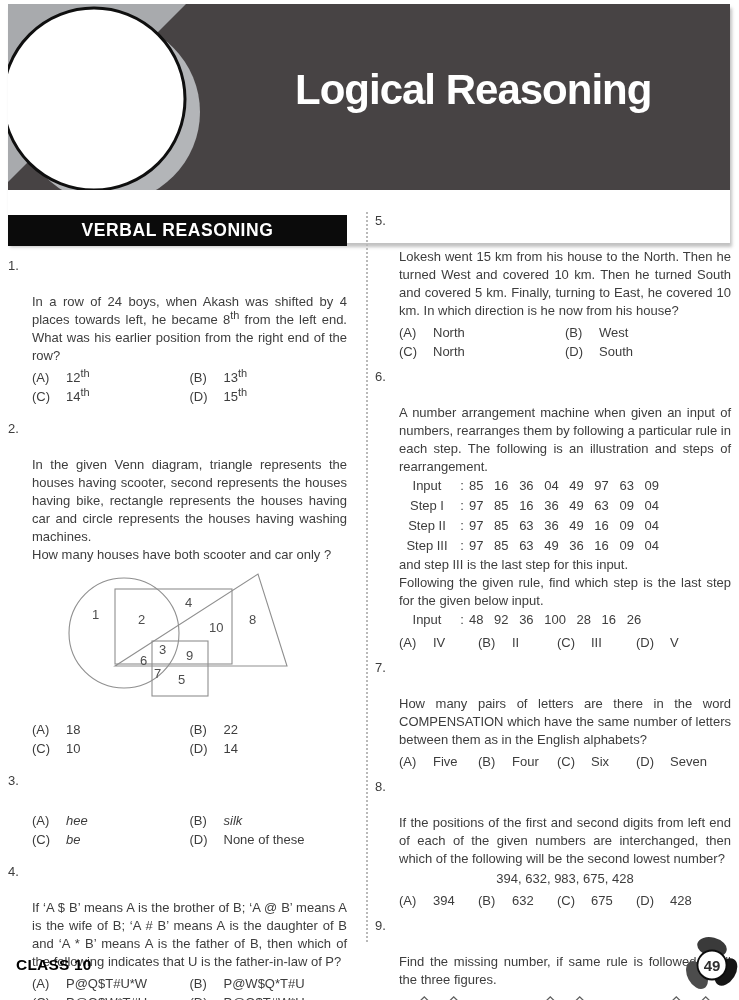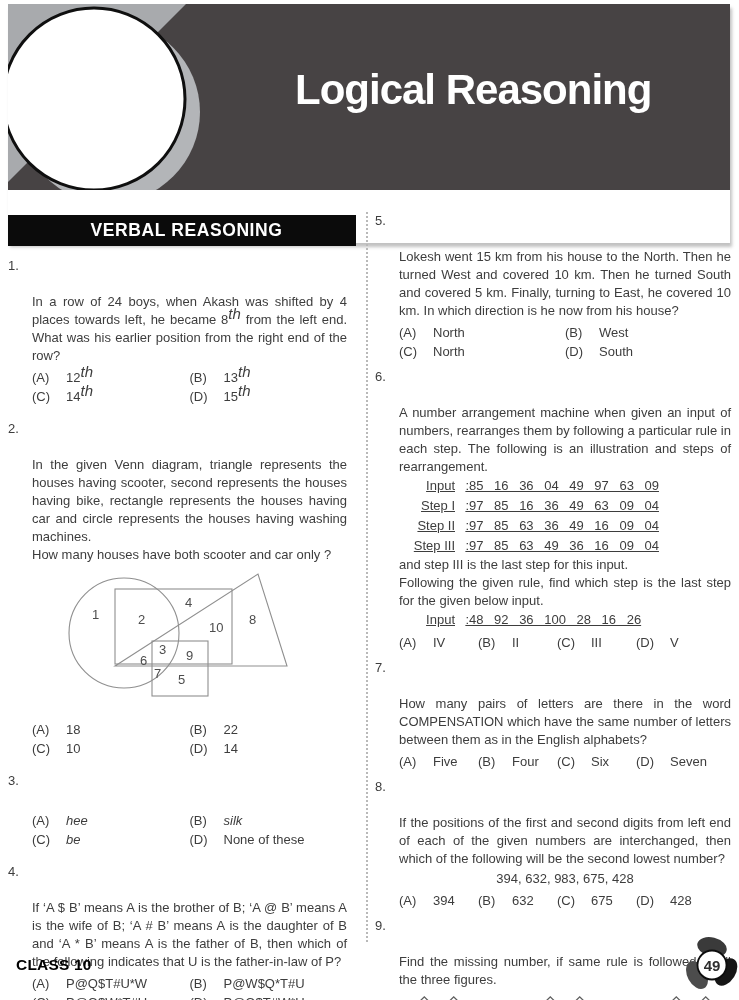--- a/index.html
+++ b/index.html
@@ -13,44 +13,44 @@
             box-shadow:2px 4px 3px rgba(120,120,120,.45); }
   .banner svg { display:block; }
   .banner-title {
     position:absolute; left:287px; top:62px; width:420px;
     color:#ffffff; font-size:42px; font-weight:bold; letter-spacing:-1px;
   }
   
   .section-bar {
     position:absolute; left:8px; top:215px; width:339px; height:31px;
     background:#0b0b0b; color:#ffffff; display:flex; align-items:center; justify-content:center;
-    font-size:17.5px; font-weight:bold; letter-spacing:.6px;padding-left:9px;
+    font-size:17.5px; font-weight:bold; letter-spacing:.6px;
   }
   
   .divider { position:absolute; left:366px; top:212px; height:730px;
              border-left:2px dotted #b9b9b9; }
   .col { position:absolute; font-size:13px; line-height:18px; }
   .col-left  { left:8px;  top:257px; width:339px; }
   .col-right { left:375px; top:212px; width:356px; }
   .q { display:flex; }
   .col-left  .q { margin-bottom:14px; }
   .col-right .q { margin-bottom:7px; }
   .q-num { flex:none; width:24px; }
   .q-body { flex:1; text-align:justify;margin-top:36px; }
   .plain { text-align:left; }
-  sup { font-size:15px; line-height:0;font-style:italic; }
+  sup { font-size:11px; line-height:0; }
   
   .opts2 { display:grid; grid-template-columns:1fr 1fr; margin-top:3px; text-align:left; }
   .opt { display:flex; gap:9px; line-height:19px; }
   .opt-label { flex:none; min-width:25px; }
   .opts4 { display:flex; margin-top:3px; text-align:left; }
   .opts4 .opt { flex:none; width:79px; }
   .opts4 .opt:last-child { width:auto; }
   
-  .step-row { display:flex; line-height:20px; text-align:right;text-decoration:underline; }
+  .step-row { display:flex; line-height:20px; text-align:center; }
   .s-label { flex:none; width:56px; }
   .s-colon { flex:none; width:14px; }
   .s-nums  { word-spacing:7px; }
   
   .venn-wrap { margin:7px 0 4px 32px; }
   .shape { fill:none; stroke:#8f8f8f; stroke-width:1.1; }
   .venn-wrap text, .xfig text { fill:#4d4d4d; }
   
   .center-line { text-align:center; margin:2px 0; }
   

